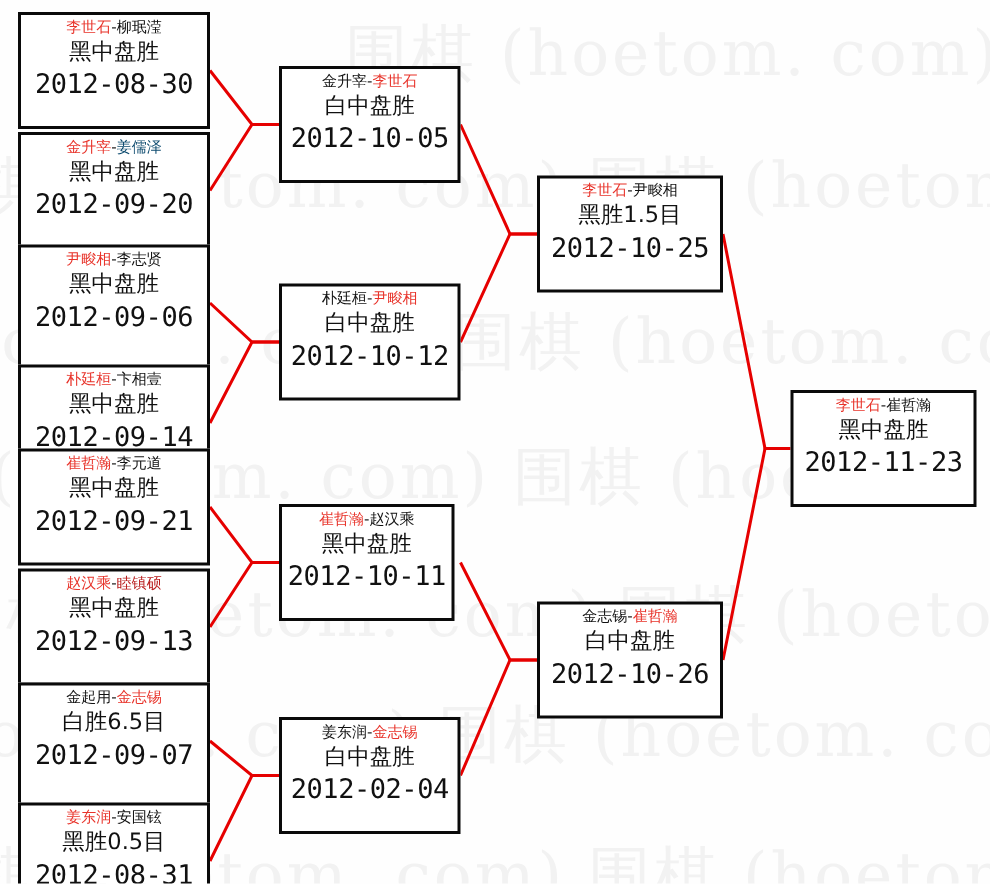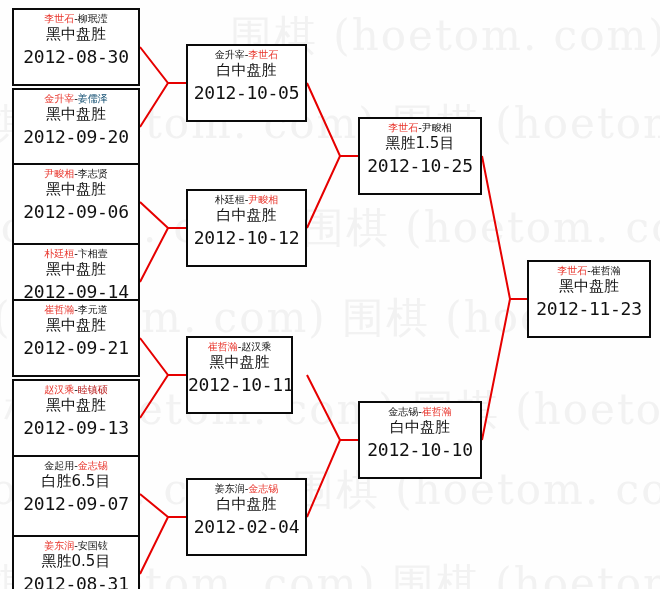--- a/index.html
+++ b/index.html
@@ -140,39 +140,39 @@
       <div class="match" style="left: 186px; top: 44px; width: 121px; height: 78px; border-color: rgb(10, 10, 10);">
         <span class="line players"><span class="lose" style="color: rgb(17, 17, 17);">金升宰</span><span class="sep">-</span><span class="win" style="color: rgb(232, 51, 42);">李世石</span></span>
         <span class="line result">白中盘胜</span>
         <span class="line date">2012-10-05</span>
       </div>
       <div class="match" style="left: 186px; top: 189px; width: 121px; height: 78px; border-color: rgb(10, 10, 10);">
         <span class="line players"><span class="lose" style="color: rgb(17, 17, 17);">朴廷桓</span><span class="sep">-</span><span class="win" style="color: rgb(232, 51, 42);">尹畯相</span></span>
         <span class="line result">白中盘胜</span>
         <span class="line date">2012-10-12</span>
       </div>
-      <div class="match" style="left: 186px; top: 336px; width: 107px; height: 78px; border-color: rgb(10, 10, 10);">
+      <div class="match" style="left: 186px; top: 336px; width: 117px; height: 78px; border-color: rgb(10, 10, 10);">
         <span class="line players"><span class="win" style="color: rgb(232, 51, 42);">崔哲瀚</span><span class="sep">-</span><span class="lose" style="color: rgb(17, 17, 17);">赵汉乘</span></span>
         <span class="line result">黑中盘胜</span>
         <span class="line date">2012-10-11</span>
       </div>
       <div class="match" style="left: 186px; top: 478px; width: 121px; height: 78px; border-color: rgb(10, 10, 10);">
         <span class="line players"><span class="lose" style="color: rgb(17, 17, 17);">姜东润</span><span class="sep">-</span><span class="win" style="color: rgb(232, 51, 42);">金志锡</span></span>
         <span class="line result">白中盘胜</span>
         <span class="line date">2012-02-04</span>
       </div>
       <div class="match" style="left: 358px; top: 117px; width: 124px; height: 78px; border-color: rgb(10, 10, 10);">
         <span class="line players"><span class="win" style="color: rgb(232, 51, 42);">李世石</span><span class="sep">-</span><span class="lose" style="color: rgb(17, 17, 17);">尹畯相</span></span>
         <span class="line result">黑胜1.5目</span>
         <span class="line date">2012-10-25</span>
       </div>
       <div class="match" style="left: 358px; top: 401px; width: 124px; height: 78px; border-color: rgb(10, 10, 10);">
         <span class="line players"><span class="lose" style="color: rgb(17, 17, 17);">金志锡</span><span class="sep">-</span><span class="win" style="color: rgb(232, 51, 42);">崔哲瀚</span></span>
         <span class="line result">白中盘胜</span>
-        <span class="line date">2012-10-10</span>
+        <span class="line date">2012-10-26</span>
       </div>
       <div class="match" style="left: 527px; top: 260px; width: 124px; height: 78px; border-color: rgb(10, 10, 10);">
         <span class="line players"><span class="win" style="color: rgb(232, 51, 42);">李世石</span><span class="sep">-</span><span class="lose" style="color: rgb(17, 17, 17);">崔哲瀚</span></span>
         <span class="line result">黑中盘胜</span>
         <span class="line date">2012-11-23</span>
       </div>
     </div>
 
 </div>
 

